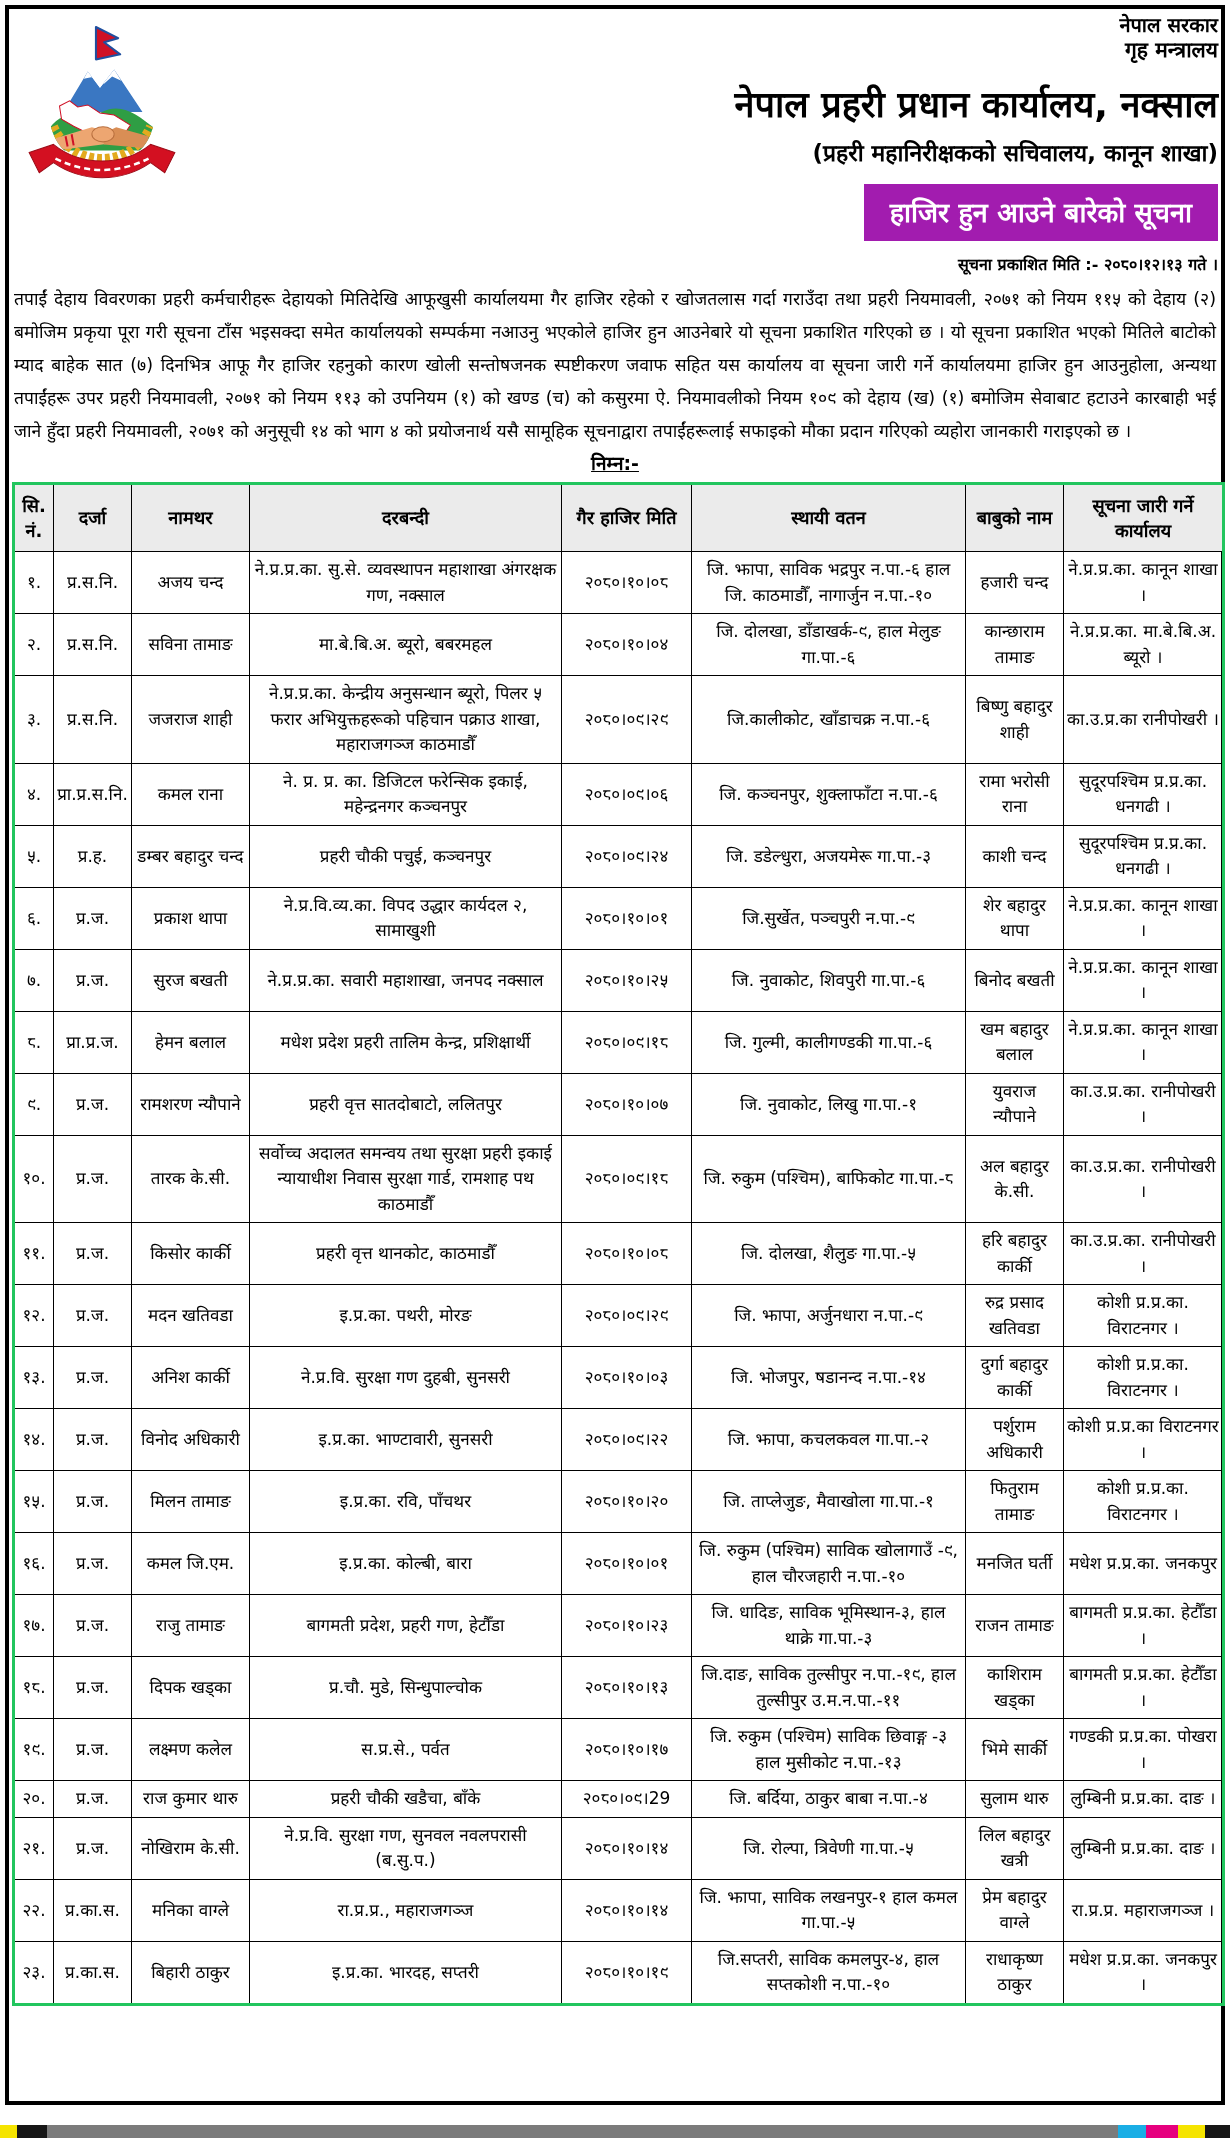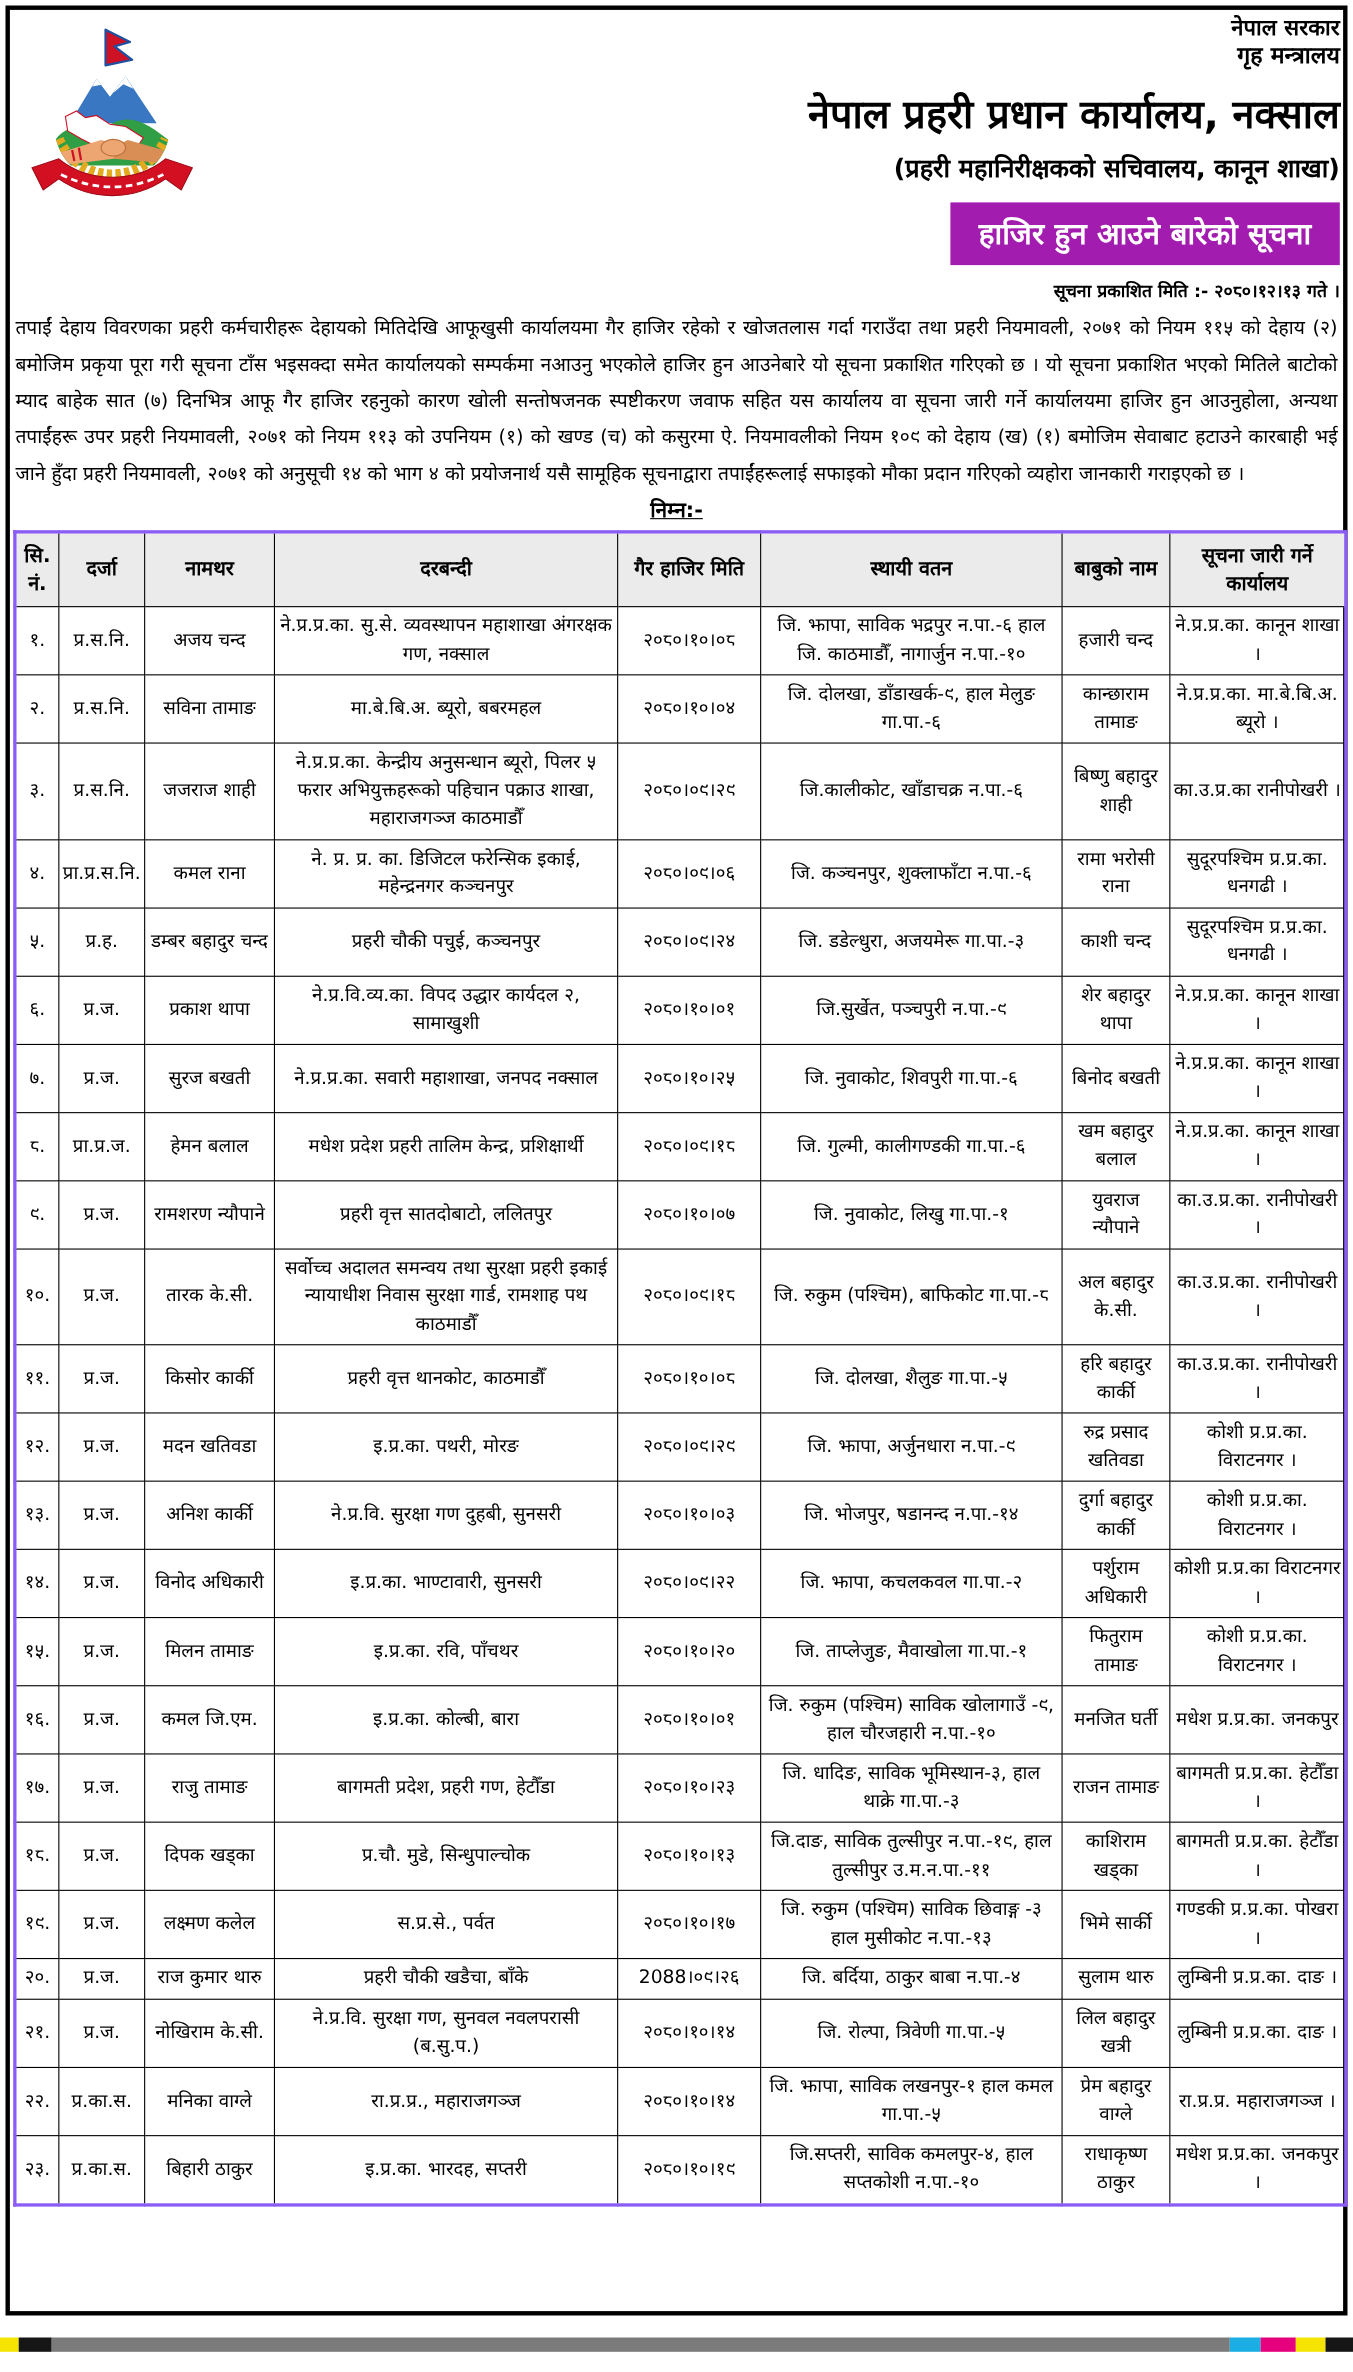--- a/index.html
+++ b/index.html
@@ -47,21 +47,21 @@
     font-size:19px;
     font-weight:bold;
     text-decoration:underline;
     margin:2px 0 6px 0;
   }
   
   table.personnel{
     width:100%;
     border-collapse:collapse;
     table-layout:fixed;
-    border:3px solid #8b5cf6;
+    border:3px solid #22c55e;
   }
   table.personnel th, table.personnel td{
     border:1.6px solid #000;
     text-align:center;
     vertical-align:middle;
     padding:5px 3px;
     font-size:17px;
     line-height:1.5;
     overflow-wrap:break-word;
     word-break:break-word;
@@ -364,21 +364,21 @@
           <td>२०८०।१०।१७</td>
           <td>जि. रुकुम (पश्चिम) साविक छिवाङ्ग -३ हाल मुसीकोट न.पा.-१३</td>
           <td>भिमे सार्की</td>
           <td>गण्डकी प्र.प्र.का. पोखरा ।</td>
         </tr>
         <tr>
           <td>२०.</td>
           <td>प्र.ज.</td>
           <td>राज कुमार थारु</td>
           <td>प्रहरी चौकी खडैचा, बाँके</td>
-          <td>2088।०९।२६</td>
+          <td>२०८०।०९।29</td>
           <td>जि. बर्दिया, ठाकुर बाबा न.पा.-४</td>
           <td>सुलाम थारु</td>
           <td>लुम्बिनी प्र.प्र.का. दाङ ।</td>
         </tr>
         <tr>
           <td>२१.</td>
           <td>प्र.ज.</td>
           <td>नोखिराम के.सी.</td>
           <td>ने.प्र.वि. सुरक्षा गण, सुनवल नवलपरासी (ब.सु.प.)</td>
           <td>२०८०।१०।१४</td>

